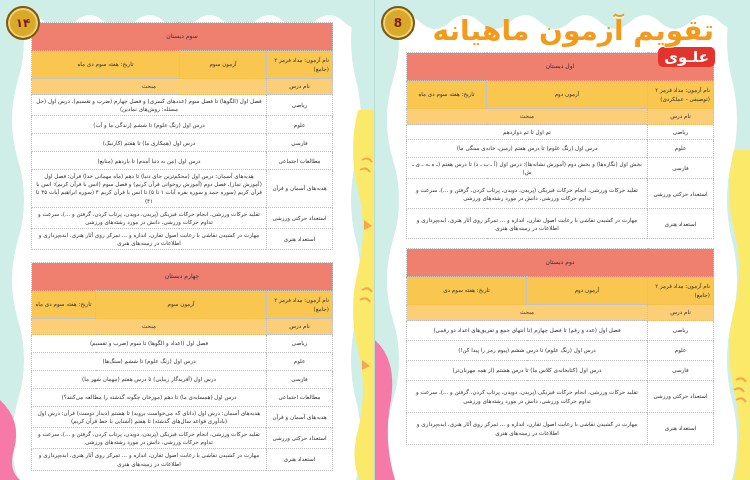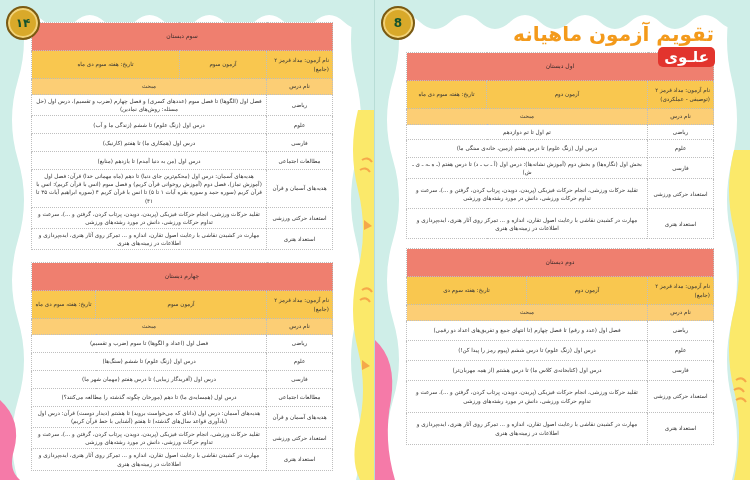--- a/index.html
+++ b/index.html
@@ -13,27 +13,27 @@
   .wave svg { width: 100%; height: 100%; display: block; }
   .page.left .wave { right: 0; }
   .page.left .wave.outer { left: 0; right: auto; }
   .page.right .wave { left: 0; }
   .page.right .wave.outer { right: 0; left: auto; }
   .top-wave { position: absolute; left: 0; right: 0; top: 0; height: 40px; }
   .top-wave svg { width: 100%; height: 100%; display: block; }
 
   .page-badge { position: absolute; top: 6px; width: 34px; height: 34px; border-radius: 50%;
     background: #d9a92a; border: 2px solid #7a5a13; box-shadow: 0 0 0 2px #f1d27a inset;
-    color: #14532d; font-size: 12px; font-weight: bold; display: flex; align-items: center; justify-content: center; z-index: 3; }
+    color: #7f1d1d; font-size: 12px; font-weight: bold; display: flex; align-items: center; justify-content: center; z-index: 3; }
   .page.left .page-badge { left: 6px; }
   .page.right .page-badge { left: 6px; }
 
   .subject-tag { position: absolute; right: 35px; top: 3px; background: #e2342d; color: #fff;
     font-weight: bold; font-size: 15px; padding: 1px 6px; border-radius: 5px; z-index: 3; direction: rtl; margin-top: 44px; }
-  .main-title { position: absolute; right: 36px; top: 22px; color: #f39a1b; font-weight: bold; font-size: 20px; direction: rtl; z-index: 3;
+  .main-title { position: absolute; right: 36px; top: 14px; color: #f39a1b; font-weight: bold; font-size: 28px; direction: rtl; z-index: 3;
     text-shadow: 0 1px 0 #fff; }
 
   table.exam { position: absolute; border-collapse: collapse; direction: rtl; font-size: 5.6px; color: #333; background: #fff; z-index: 2; }
   table.exam td { border: 1px dotted #bfbfbf; text-align: center; vertical-align: middle; padding: 2px 3px; line-height: 1.45; }
   table.exam tr.grade td { background: #ef7f6f; height: 28px; font-size: 6px; color: #3b2b2b; }
   table.exam tr.hdr td { background: #f9c74f; height: 28px; }
   table.exam tr.sub td { background: #fcce75; height: 16px; }
   table.exam td.subj { width: 66px; text-align: center; }
   table.exam td.subj.r { text-align: right; }
   table.exam tr.body td { background: #fff; }

